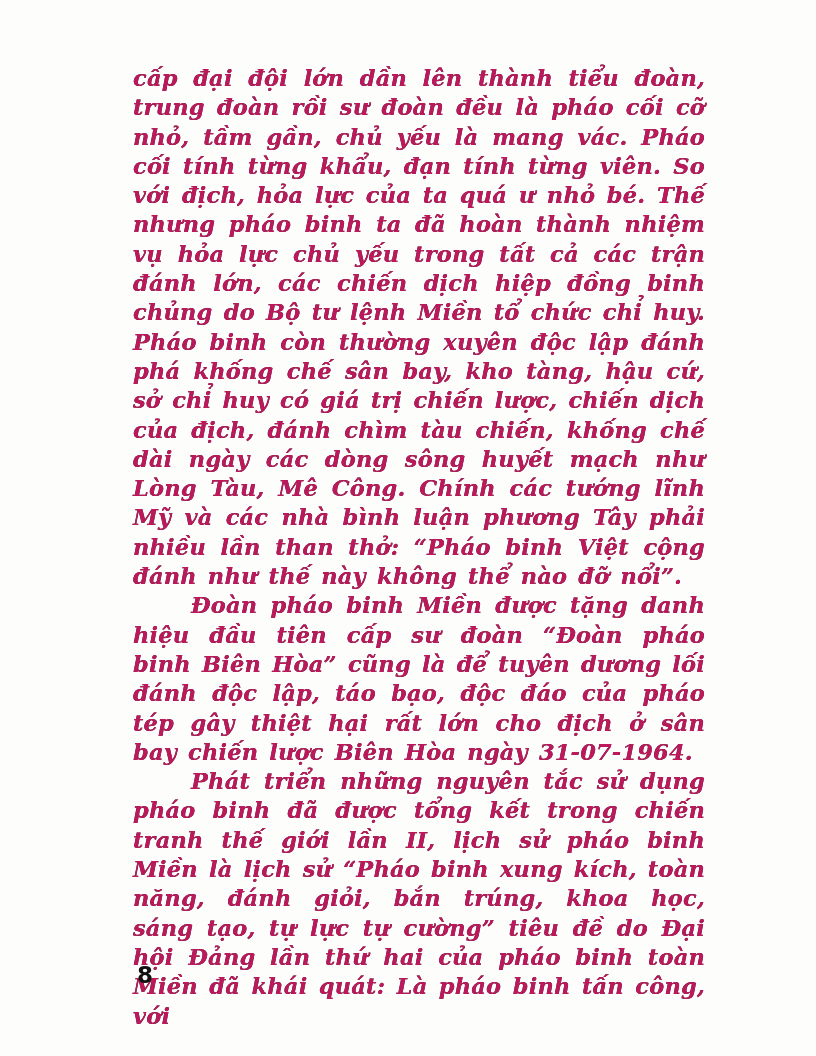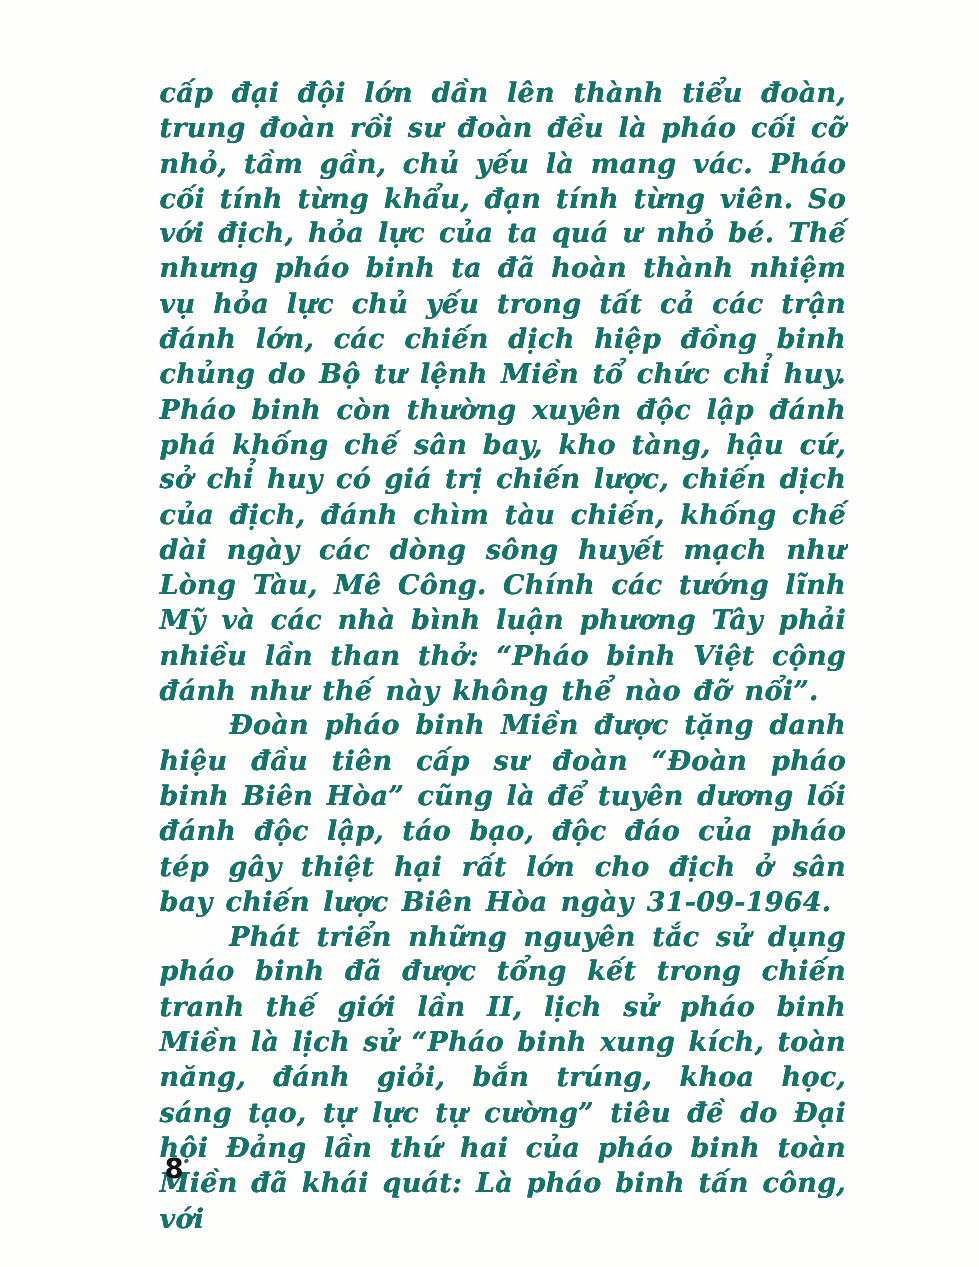--- a/index.html
+++ b/index.html
@@ -14,21 +14,21 @@
     height: 1056px;
     margin: 0 auto;
     background: #fdfdfb;
     overflow: hidden;
   }
   .text-block {
     position: absolute;
     left: 133px;
     top: 64px;
     width: 572px;
-    color: #0f766e;
+    color: #be185d;
     font-style: italic;
     font-weight: bold;
     font-size: 22.5px;
     line-height: 29.3px;
     text-align: justify;
     word-spacing: 3px;
     letter-spacing: 0.2px;
     
     text-shadow: 0 0 0.4px #222;
   }
@@ -49,17 +49,17 @@
     font-size: 23px;
     font-family: "DejaVu Sans", "Liberation Sans", sans-serif;
   }
 </style>
 </head>
 <body>
 
 <div class="page">
   <div class="text-block">
     <p class="no-indent">cấp đại đội lớn dần lên thành tiểu đoàn, trung đoàn rồi sư đoàn đều là pháo cối cỡ nhỏ, tầm gần, chủ yếu là mang vác. Pháo cối tính từng khẩu, đạn tính từng viên. So với địch, hỏa lực của ta quá ư nhỏ bé. Thế nhưng pháo binh ta đã hoàn thành nhiệm vụ hỏa lực chủ yếu trong tất cả các trận đánh lớn, các chiến dịch hiệp đồng binh chủng do Bộ tư lệnh Miền tổ chức chỉ huy. Pháo binh còn thường xuyên độc lập đánh phá khống chế sân bay, kho tàng, hậu cứ, sở chỉ huy có giá trị chiến lược, chiến dịch của địch, đánh chìm tàu chiến, khống chế dài ngày các dòng sông huyết mạch như Lòng Tàu, Mê Công. Chính các tướng lĩnh Mỹ và các nhà bình luận phương Tây phải nhiều lần than thở: “Pháo binh Việt cộng đánh như thế này không thể nào đỡ nổi”.</p>
-    <p>Đoàn pháo binh Miền được tặng danh hiệu đầu tiên cấp sư đoàn “Đoàn pháo binh Biên Hòa” cũng là để tuyên dương lối đánh độc lập, táo bạo, độc đáo của pháo tép gây thiệt hại rất lớn cho địch ở sân bay chiến lược Biên Hòa ngày 31-09-1964.</p>
+    <p>Đoàn pháo binh Miền được tặng danh hiệu đầu tiên cấp sư đoàn “Đoàn pháo binh Biên Hòa” cũng là để tuyên dương lối đánh độc lập, táo bạo, độc đáo của pháo tép gây thiệt hại rất lớn cho địch ở sân bay chiến lược Biên Hòa ngày 31-07-1964.</p>
     <p>Phát triển những nguyên tắc sử dụng pháo binh đã được tổng kết trong chiến tranh thế giới lần II, lịch sử pháo binh Miền là lịch sử “Pháo binh xung kích, toàn năng, đánh giỏi, bắn trúng, khoa học, sáng tạo, tự lực tự cường” tiêu đề do Đại hội Đảng lần thứ hai của pháo binh toàn Miền đã khái quát: Là pháo binh tấn công, với</p>
   </div>
   <div class="page-number">8</div>
 </div>
 
 </body></html>

